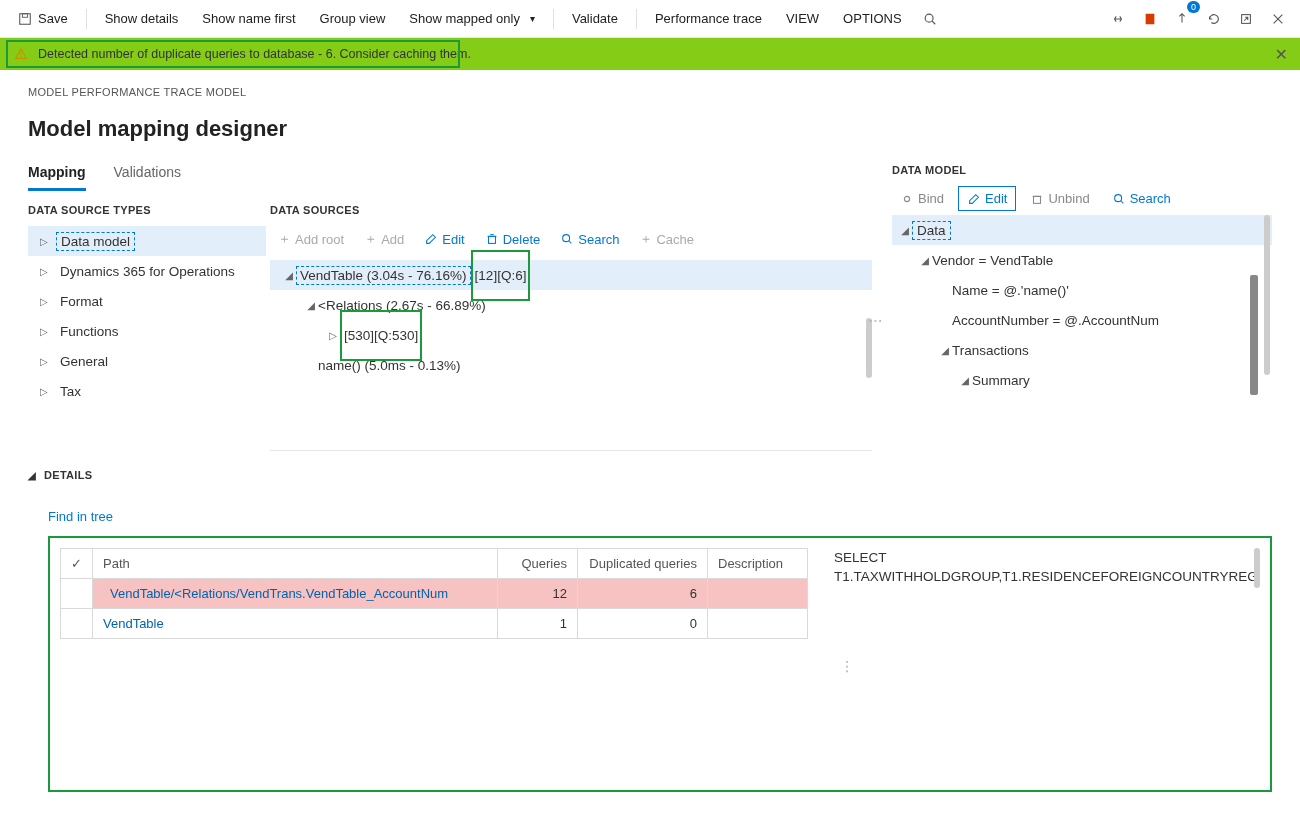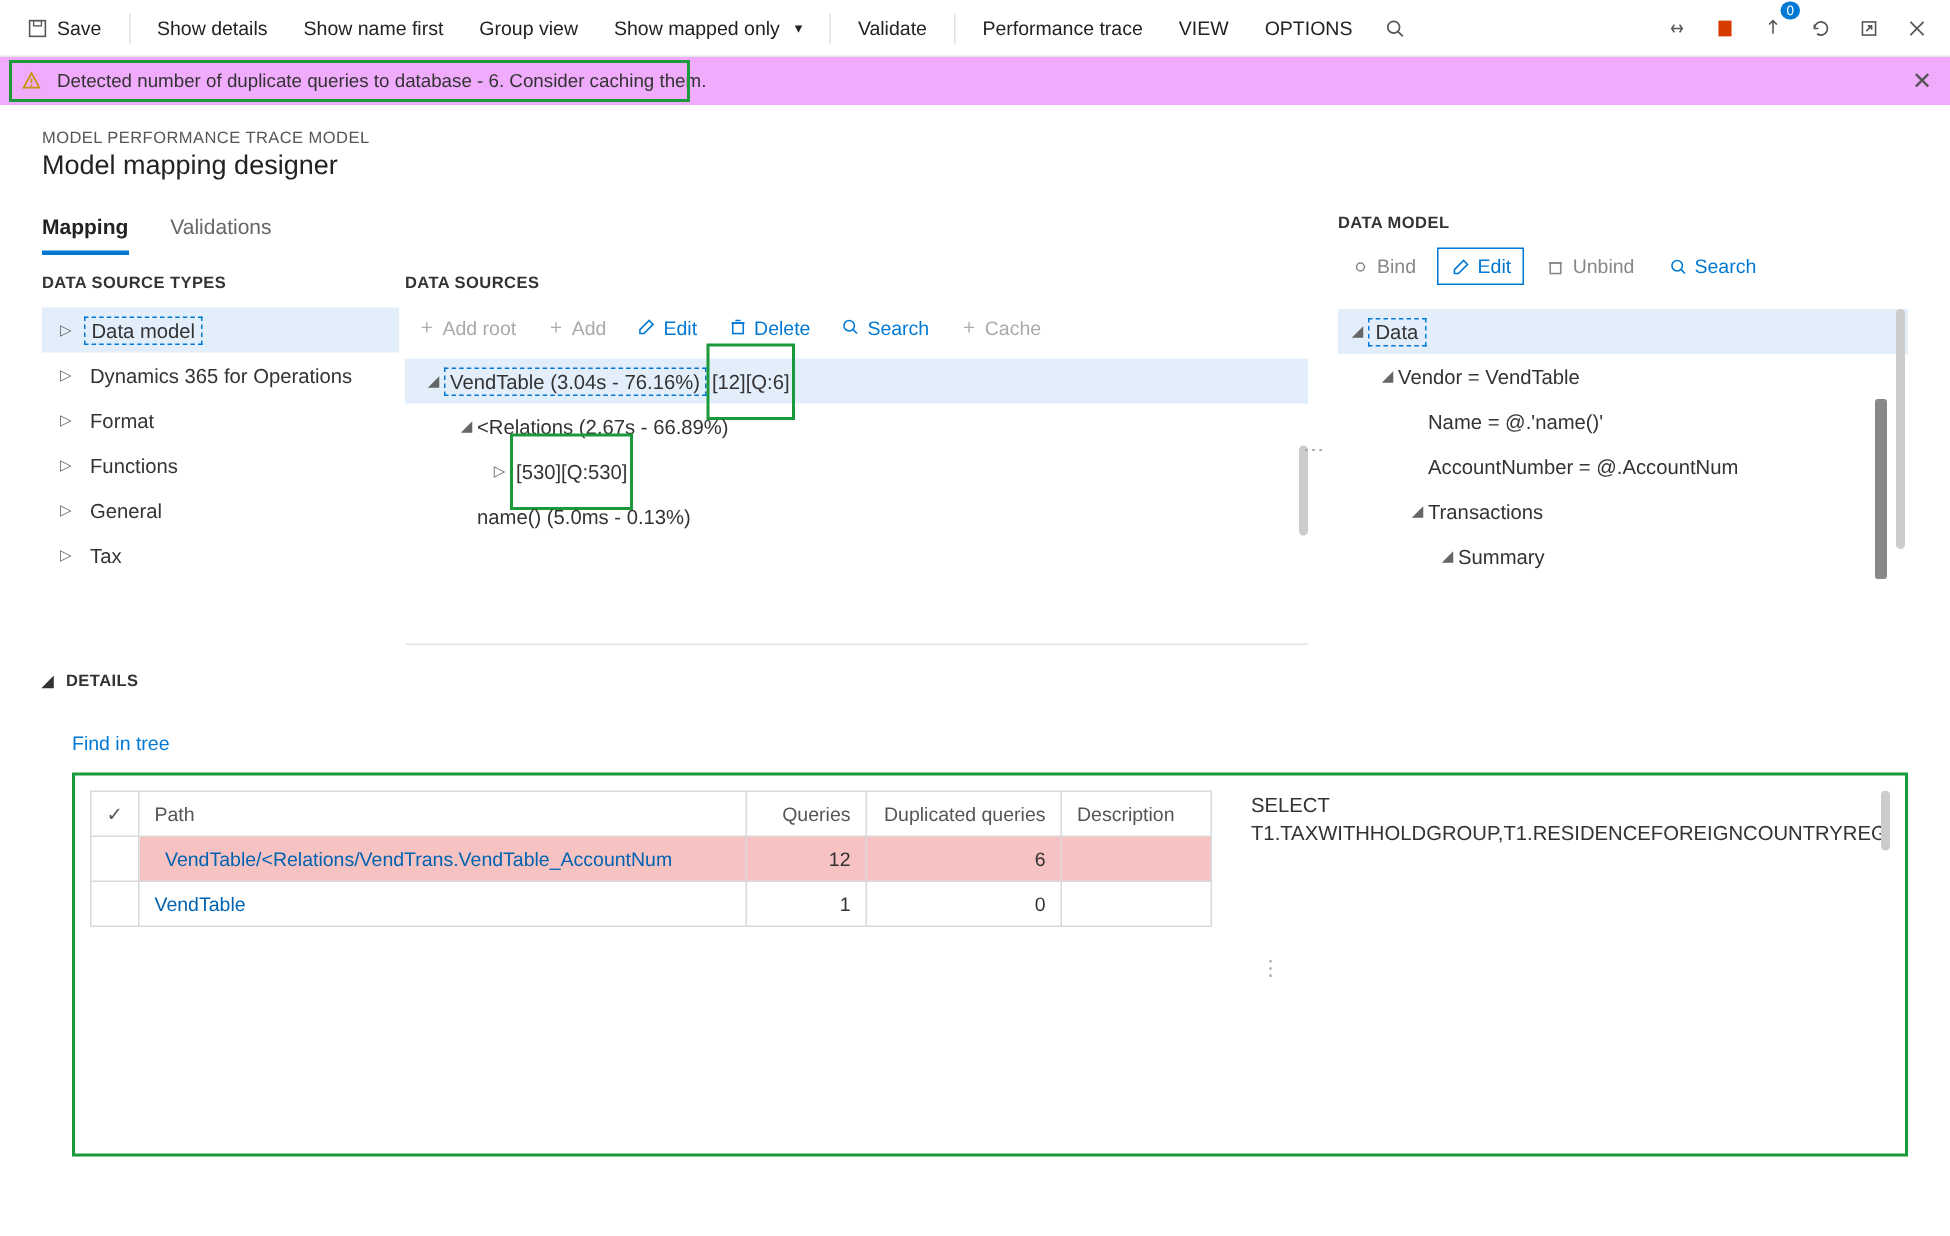--- a/index.html
+++ b/index.html
@@ -9,29 +9,29 @@
   .toolbar { display: flex; align-items: center; height: 38px; border-bottom: 1px solid #e5e5e5; padding: 0 8px; gap: 4px; }
   .toolbar .btn { display: flex; align-items: center; gap: 6px; padding: 4px 10px; cursor: pointer; font-size: 13px; color: #222; }
   .toolbar .sep { width: 1px; height: 20px; background: #e0e0e0; margin: 0 4px; }
   .toolbar .spacer { flex: 1; }
   .toolbar .icon-btn { width: 28px; height: 28px; display: flex; align-items: center; justify-content: center; cursor: pointer; }
   .chevron-down { font-size: 10px; margin-left: 4px; }
   .badge-count { position: relative; }
   .badge-count .count { position: absolute; top: -4px; right: -4px; background: #0078d4; color: #fff; border-radius: 8px; font-size: 9px; padding: 0 4px; line-height: 12px; }
 
   
-  .warning-bar { display: flex; align-items: center; background: #f0abfc; height: 32px; padding: 0 14px; font-size: 12.5px; color: #333; position: relative; }
+  .warning-bar { display: flex; align-items: center; background: #84cc16; height: 32px; padding: 0 14px; font-size: 12.5px; color: #333; position: relative; }
   .warning-bar .warn-icon { margin-right: 10px; }
   .warning-bar .close { position: absolute; right: 12px; cursor: pointer; font-size: 16px; color: #555; }
   .warning-highlight { position: absolute; left: 6px; top: 2px; width: 454px; height: 28px; border: 2px solid #1a9a3a; pointer-events: none; }
 
   
   .content { padding: 16px 28px 0 28px; }
   .breadcrumb { font-size: 11px; color: #555; letter-spacing: 0.3px; }
-  .page-title { font-size: 18px; font-weight: 400; color: #222; margin-top: 2px; }
+  .page-title { font-size: 22px; font-weight: 700; color: #222; margin-top: 18px; }
 
   .tabs { display: flex; gap: 28px; margin-top: 18px; border-bottom: 1px solid transparent; }
   .tab { padding: 4px 0 8px 0; cursor: pointer; font-size: 14px; color: #666; }
   .tab.active { color: #222; font-weight: 600; border-bottom: 3px solid #0078d4; }
 
   
   .cols { display: flex; margin-top: 12px; gap: 0; }
   .col-left { width: 238px; }
   .col-mid { flex: 1; padding-left: 4px; position: relative; }
   .col-right { width: 400px; padding-left: 20px; position: relative; }
@@ -56,21 +56,21 @@
   .tree-row .caret { width: 14px; text-align: center; color: #666; font-size: 10px; }
   .tree-row .txt { padding: 1px 3px; }
   .tree-row.selected .txt { border: 1px dashed #0078d4; }
   .green-box { display: inline-block; border: 2px solid #1a9a3a; padding: 16px 2px; margin-left: 0px; }
 
   .mid-scrollbar { position: absolute; right: 0; top: 58px; width: 6px; height: 60px; background: #ccc; border-radius: 3px; }
   .divider-dots { position: absolute; right: -12px; top: 110px; color: #aaa; font-size: 14px; letter-spacing: 1px; writing-mode: vertical-lr; }
 
   
   .dm-label { font-size: 11px; font-weight: 600; color: #333; letter-spacing: 0.3px; margin-bottom: 10px; margin-top: -40px; }
-  .dm-toolbar { display: flex; gap: 6px; margin-bottom: 16px; align-items: center; }
+  .dm-toolbar { display: flex; gap: 6px; margin-bottom: 4px; align-items: center; }
   .dm-toolbar .ibtn { display: flex; align-items: center; gap: 4px; padding: 4px 8px; cursor: pointer; font-size: 13px; color: #888; }
   .dm-toolbar .ibtn.active { border: 1px solid #0078d4; color: #0078d4; }
   .dm-toolbar .ibtn.blue { color: #0078d4; }
   .dm-tree { position: relative; }
   .dm-row { display: flex; align-items: center; height: 30px; font-size: 13.5px; cursor: pointer; }
   .dm-row .caret { width: 14px; text-align: center; color: #666; font-size: 10px; }
   .dm-row .txt { padding: 1px 4px; }
   .dm-row.selected { background: #e3eefb; }
   .dm-row.selected .txt { border: 1px dashed #0078d4; }
   .right-scrollbar { position: absolute; right: 2px; top: 0; width: 6px; height: 160px; background: #ccc; border-radius: 3px; }

